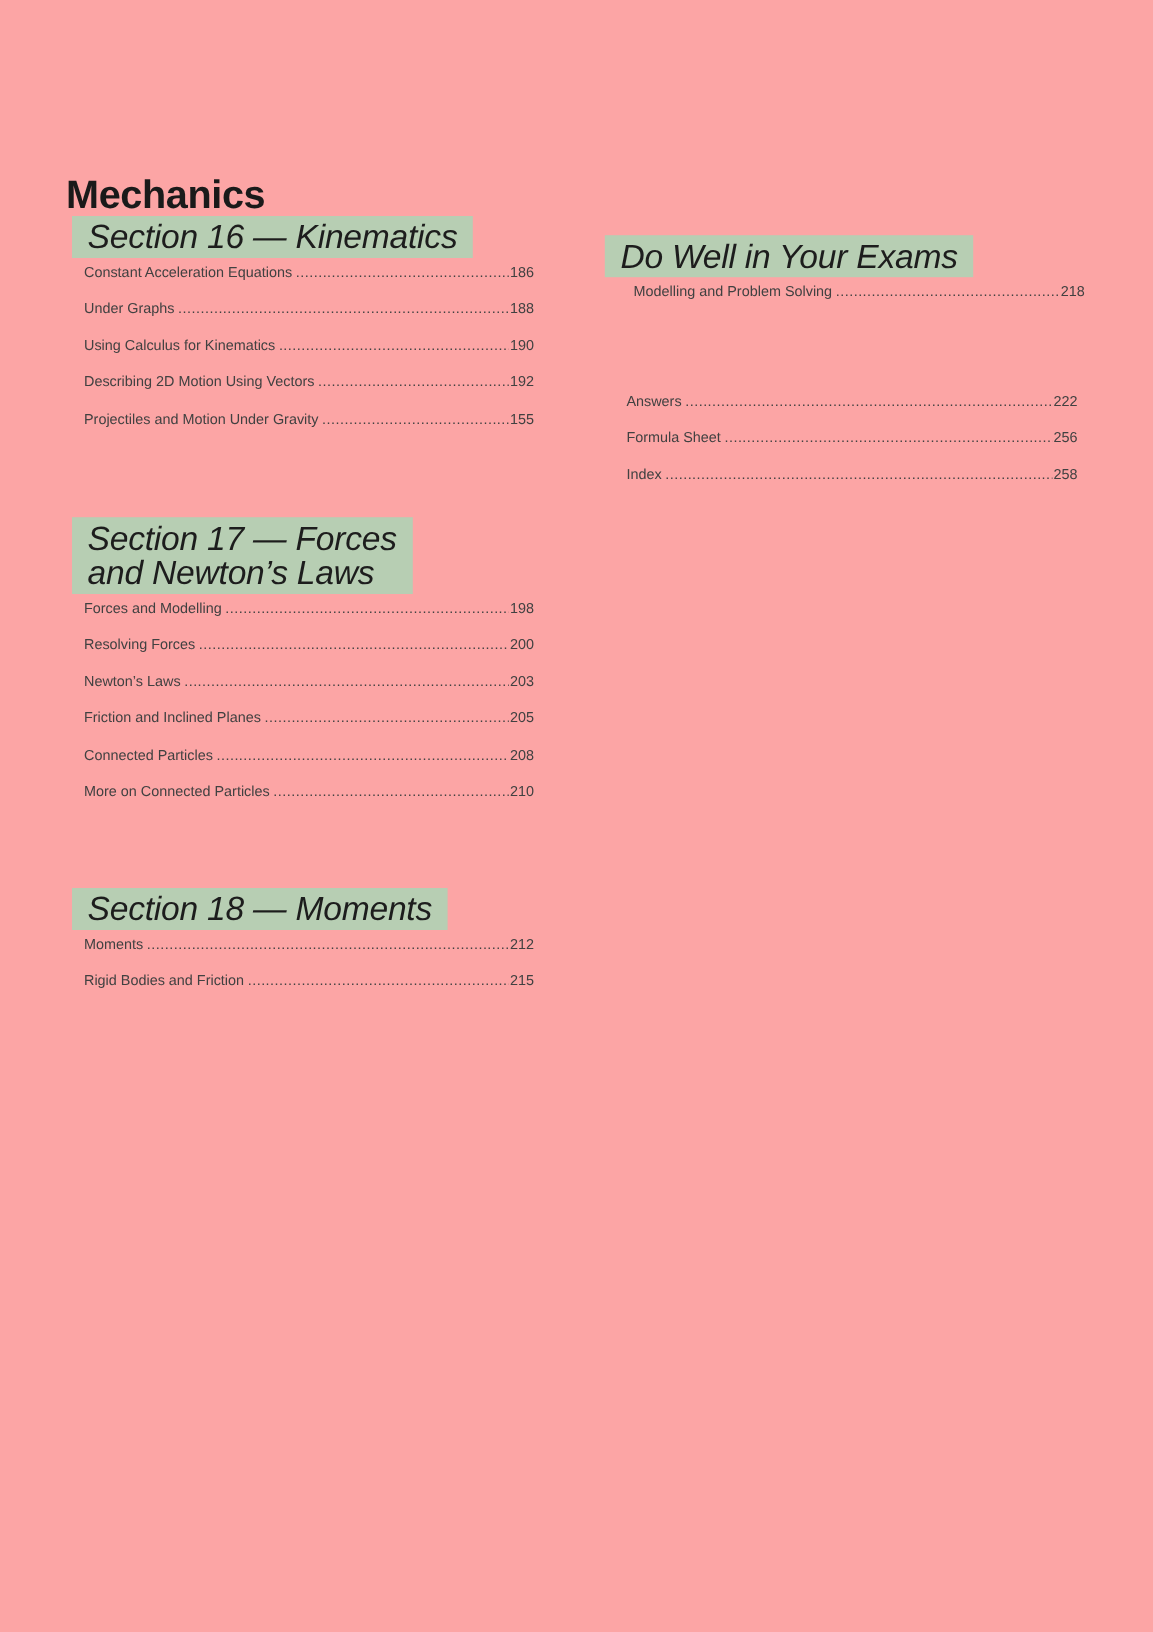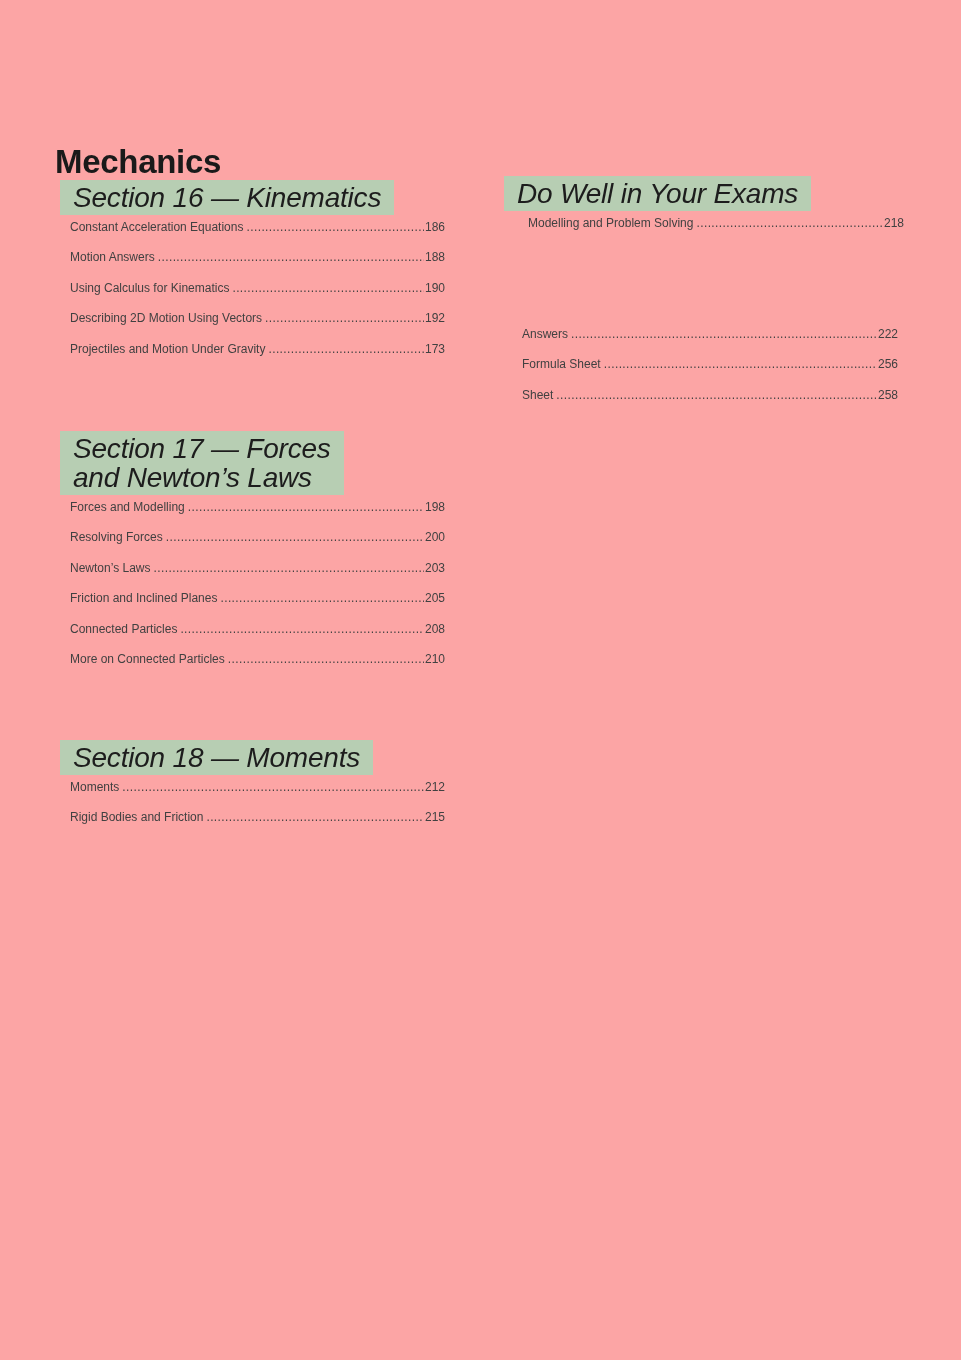--- a/index.html
+++ b/index.html
@@ -94,38 +94,38 @@
     <div class="band">
       <span>Section 16 — Kinematics</span>
     </div>
     <ul class="entries">
       <li class="entry">
         <span class="label">Constant Acceleration Equations</span>
         <span class="dots"></span>
         <span class="pg">186</span>
       </li>
       <li class="entry">
-        <span class="label">Motion Answers</span>
+        <span class="label">Under Graphs</span>
         <span class="dots"></span>
         <span class="pg">188</span>
       </li>
       <li class="entry">
         <span class="label">Using Calculus for Kinematics</span>
         <span class="dots"></span>
         <span class="pg">190</span>
       </li>
       <li class="entry">
         <span class="label">Describing 2D Motion Using Vectors</span>
         <span class="dots"></span>
         <span class="pg">192</span>
       </li>
       <li class="entry">
         <span class="label">Projectiles and Motion Under Gravity</span>
         <span class="dots"></span>
-        <span class="pg">173</span>
+        <span class="pg">155</span>
       </li>
     </ul>
   </section>
 
   <section class="section" style="left:60px; top:431px;">
     <div class="band">
       <div>Section 17 — Forces</div>
       <div>and Newton’s Laws</div>
     </div>
     <ul class="entries">
@@ -173,21 +173,21 @@
         <span class="pg">212</span>
       </li>
       <li class="entry">
         <span class="label">Rigid Bodies and Friction</span>
         <span class="dots"></span>
         <span class="pg">215</span>
       </li>
     </ul>
   </section>
 
-  <section class="section" style="left:504px; top:176px;">
+  <section class="section" style="left:504px; top:196px;">
     <div class="band">
       <span>Do Well in Your Exams</span>
     </div>
     <ul class="entries indent-right">
       <li class="entry">
         <span class="label">Modelling and Problem Solving</span>
         <span class="dots"></span>
         <span class="pg">218</span>
       </li>
     </ul>
@@ -198,19 +198,19 @@
       <span class="label">Answers</span>
       <span class="dots"></span>
       <span class="pg">222</span>
     </li>
     <li class="entry">
       <span class="label">Formula Sheet</span>
       <span class="dots"></span>
       <span class="pg">256</span>
     </li>
     <li class="entry">
-      <span class="label">Sheet</span>
+      <span class="label">Index</span>
       <span class="dots"></span>
       <span class="pg">258</span>
     </li>
   </ul>
 
 </div>
 
 </body></html>

